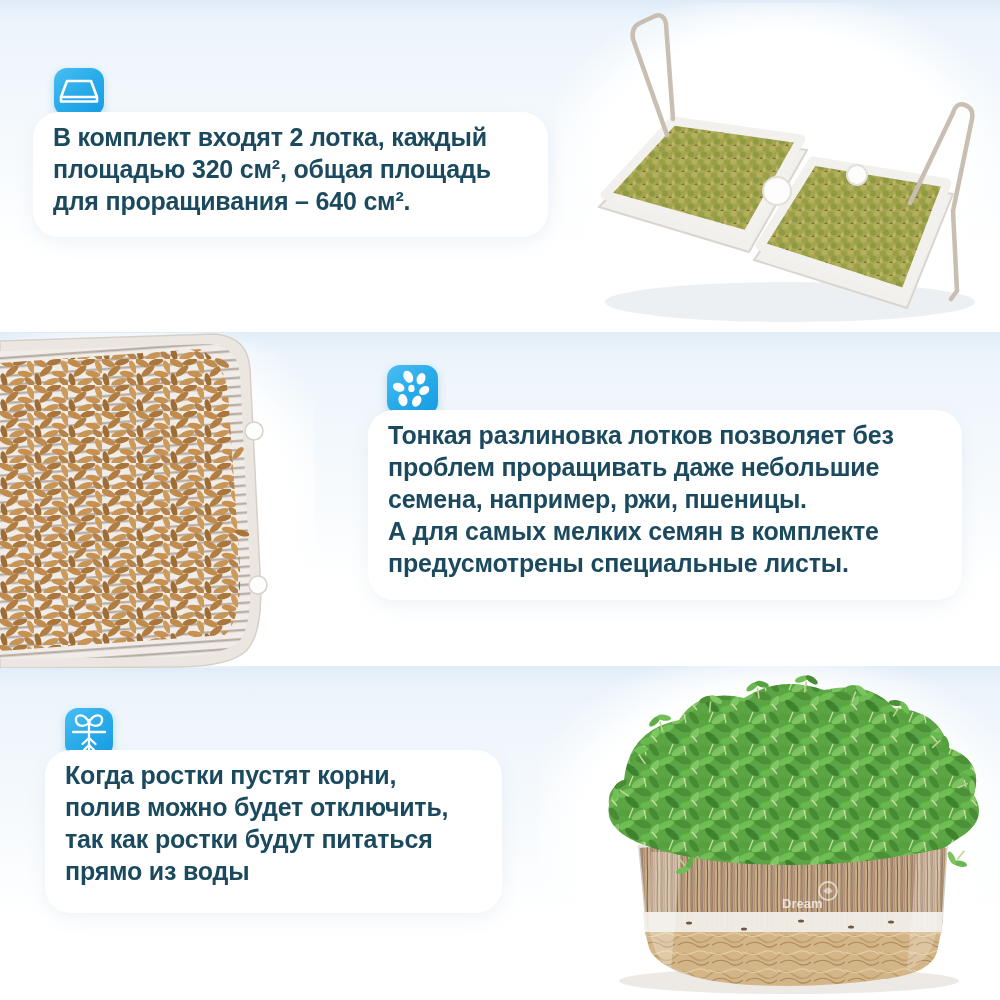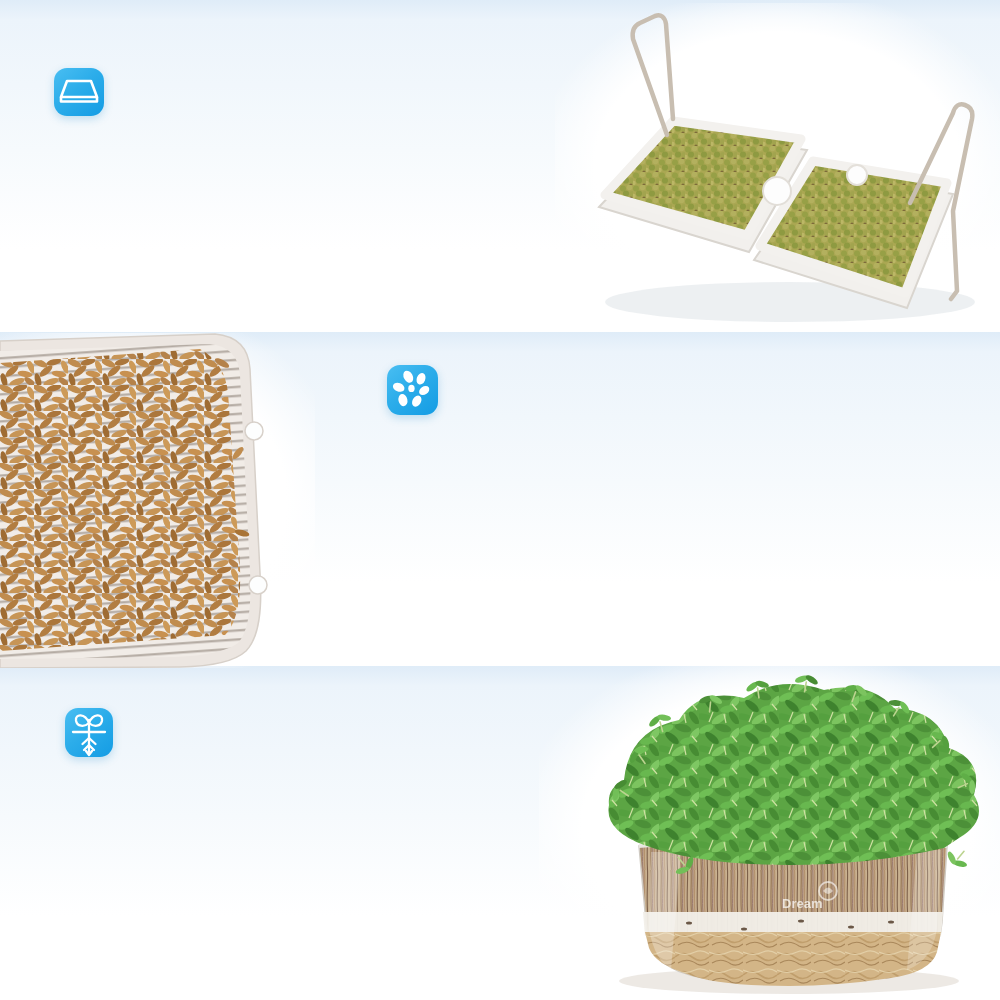--- a/index.html
+++ b/index.html
@@ -82,20 +82,25 @@
       <path d="M355,200 L398,110 Q401,99 410,102 Q419,105 417,116 L398,208 L402,288 L396,296" fill="none" stroke="#c8beb1" stroke-width="4.5" stroke-linejoin="round" stroke-linecap="round"></path>
     </svg>
   </div>
 
   <div class="icon-badge icon-1">
     <svg width="50" height="48" viewBox="0 0 50 48">
       <path d="M13 13 L37 13 L43 29 L7 29 Z" fill="none" stroke="#ffffff" stroke-width="2.6" stroke-linejoin="round"></path>
       <path d="M7 29 L7 33.5 L43 33.5 L43 29" fill="none" stroke="#ffffff" stroke-width="2.6" stroke-linejoin="round"></path>
     </svg>
   </div>
+  <div class="card card-1">
+    <p class="card-text">В комплект входят 2 лотка, каждый
+площадью 320 см², общая площадь
+для проращивания – 640 см².</p>
+  </div>
 
   <div class="photo photo-grain">
     <svg width="315" height="335" viewBox="0 0 315 335">
       <defs>
         <pattern id="p-slats" patternUnits="userSpaceOnUse" width="10" height="9" patternTransform="rotate(-4)">
           <rect width="10" height="9" fill="#f1ece7"></rect>
           <rect y="6.2" width="10" height="2.2" fill="#b3aaa2"></rect>
         </pattern>
         <pattern id="p-grain" patternUnits="userSpaceOnUse" width="34" height="26">
           <ellipse cx="6" cy="4" rx="8" ry="3.2" transform="rotate(25 6 4)" fill="#c08c4e"></ellipse>
@@ -129,33 +134,46 @@
         <ellipse cx="20" cy="10" rx="4.2" ry="6" transform="rotate(-28 20 10)"></ellipse>
         <ellipse cx="32" cy="12" rx="4" ry="5.6" transform="rotate(22 32 12)"></ellipse>
         <ellipse cx="11" cy="20" rx="4" ry="5.6" transform="rotate(-70 11 20)"></ellipse>
         <ellipse cx="23" cy="21" rx="3" ry="3.4" transform="rotate(0 23 21)"></ellipse>
         <ellipse cx="35" cy="23" rx="3.8" ry="5.2" transform="rotate(55 35 23)"></ellipse>
         <ellipse cx="15" cy="32" rx="4.2" ry="5.8" transform="rotate(-12 15 32)"></ellipse>
         <ellipse cx="28" cy="33" rx="4" ry="5.6" transform="rotate(30 28 33)"></ellipse>
       </g>
     </svg>
   </div>
+  <div class="card card-2">
+    <p class="card-text">Тонкая разлиновка лотков позволяет без
+проблем проращивать даже небольшие
+семена, например, ржи, пшеницы.
+А для самых мелких семян в комплекте
+предусмотрены специальные листы.</p>
+  </div>
 
   <div class="icon-badge icon-3">
     <svg width="48" height="49" viewBox="0 0 48 49">
       <g fill="none" stroke="#ffffff" stroke-width="2.3" stroke-linecap="round" stroke-linejoin="round">
         <path d="M24 12 L24 44"></path>
         <path d="M24 15 C20 5 10 5.5 11 12.5 C12 18.5 19 19.5 24 15 Z"></path>
         <path d="M24 15 C28 5 38 5.5 37 12.5 C36 18.5 29 19.5 24 15 Z"></path>
         <path d="M8 24 L40 24"></path>
         <path d="M24 30 L17.5 36 M24 30 L30.5 36"></path>
         <path d="M24 37 L19 42 M24 37 L29 42"></path>
         <path d="M21 43 L24 47 L27 43"></path>
       </g>
     </svg>
+  </div>
+  <div class="card card-3">
+    <p class="card-text">Когда ростки пустят корни,
+полив можно будет отключить,
+так как ростки будут питаться
+прямо из воды</p>
   </div>
 
   <div class="photo photo-micro">
     <svg width="475" height="335" viewBox="0 0 475 335">
       <defs>
         <pattern id="p-roots" patternUnits="userSpaceOnUse" width="10" height="42">
           <rect width="10" height="42" fill="#c9b190"></rect>
           <path d="M2,0 C3,12 1,26 2.5,42" stroke="#9d7e5e" stroke-width="1.4" fill="none"></path>
           <path d="M5.5,0 C6.5,14 4.5,30 6,42" stroke="#b4916d" stroke-width="1.2" fill="none"></path>
           <path d="M8.5,0 C9,10 7.5,24 8.5,42" stroke="#7c5f49" stroke-width="1.1" fill="none"></path>

